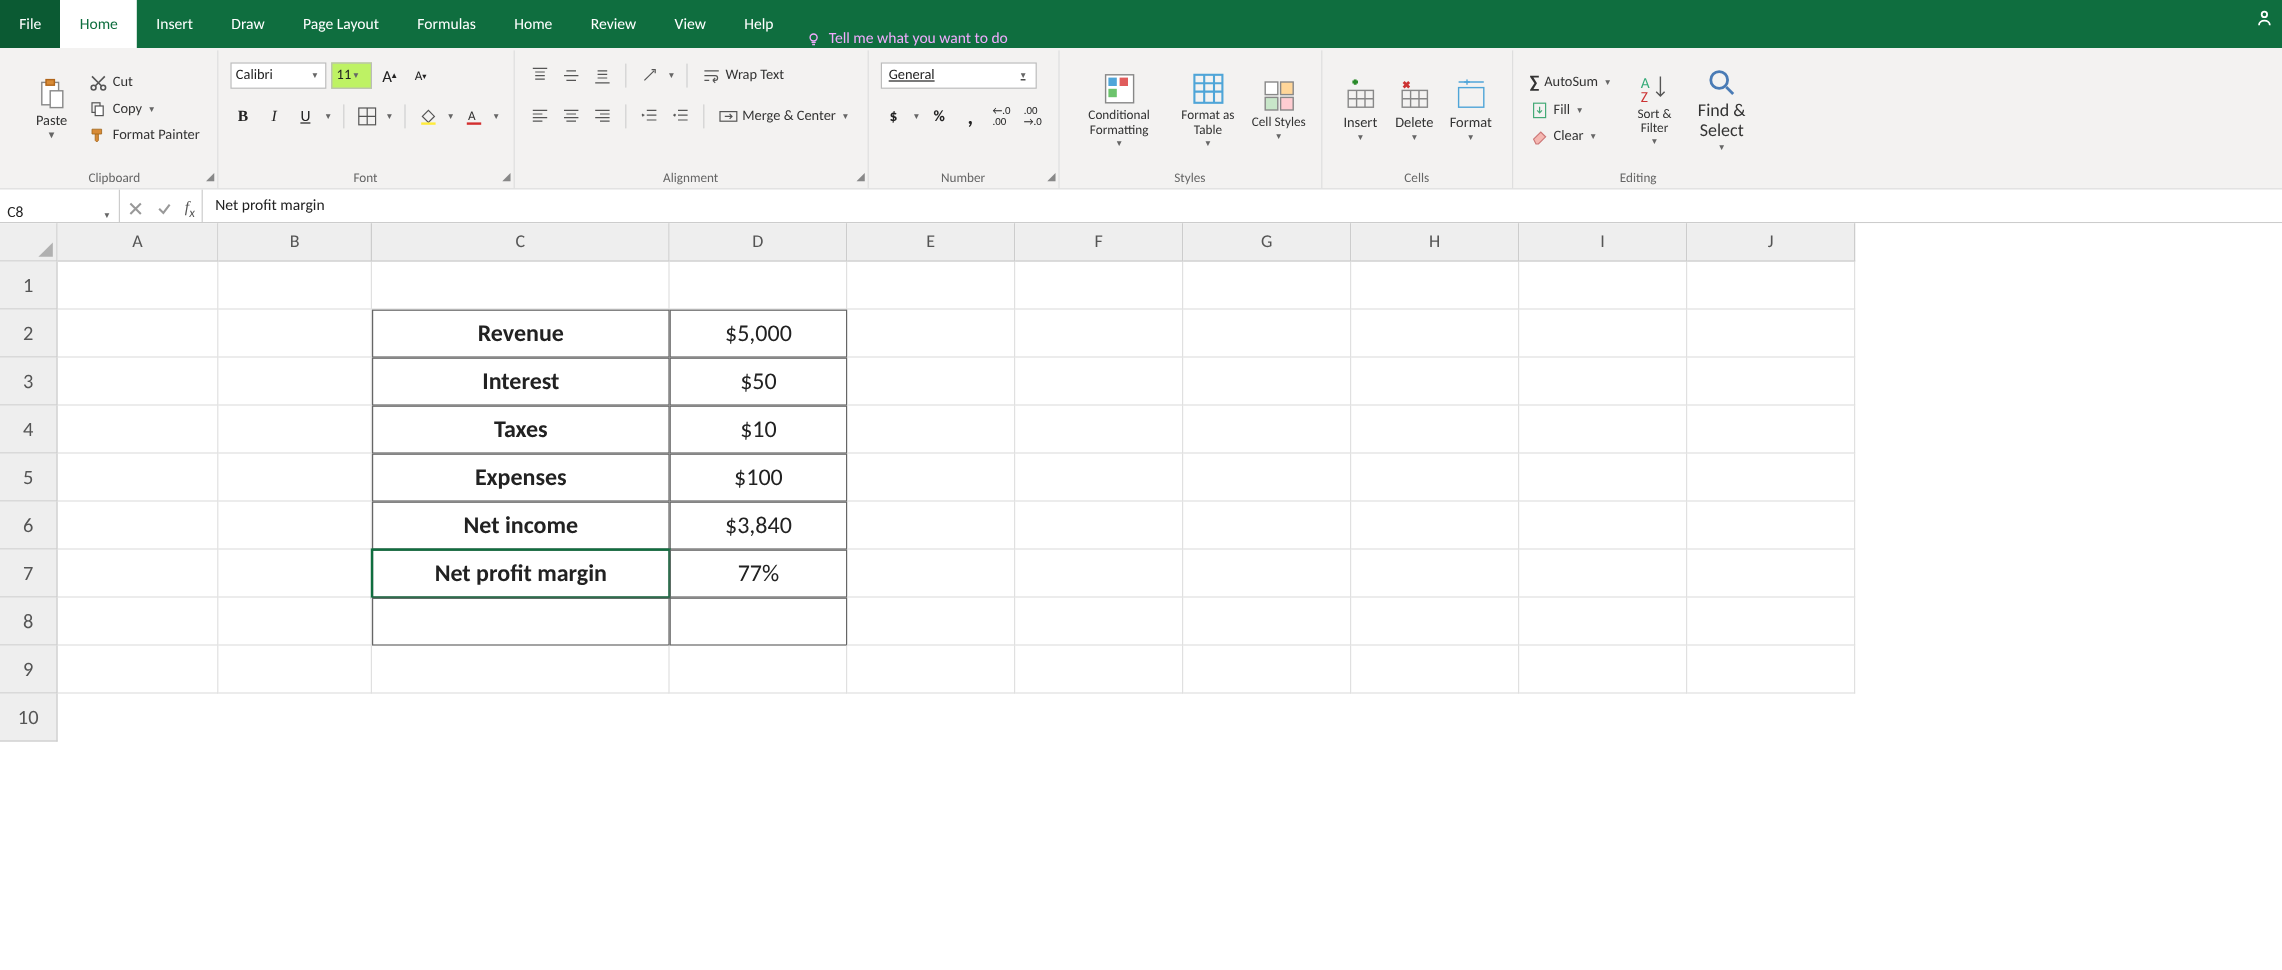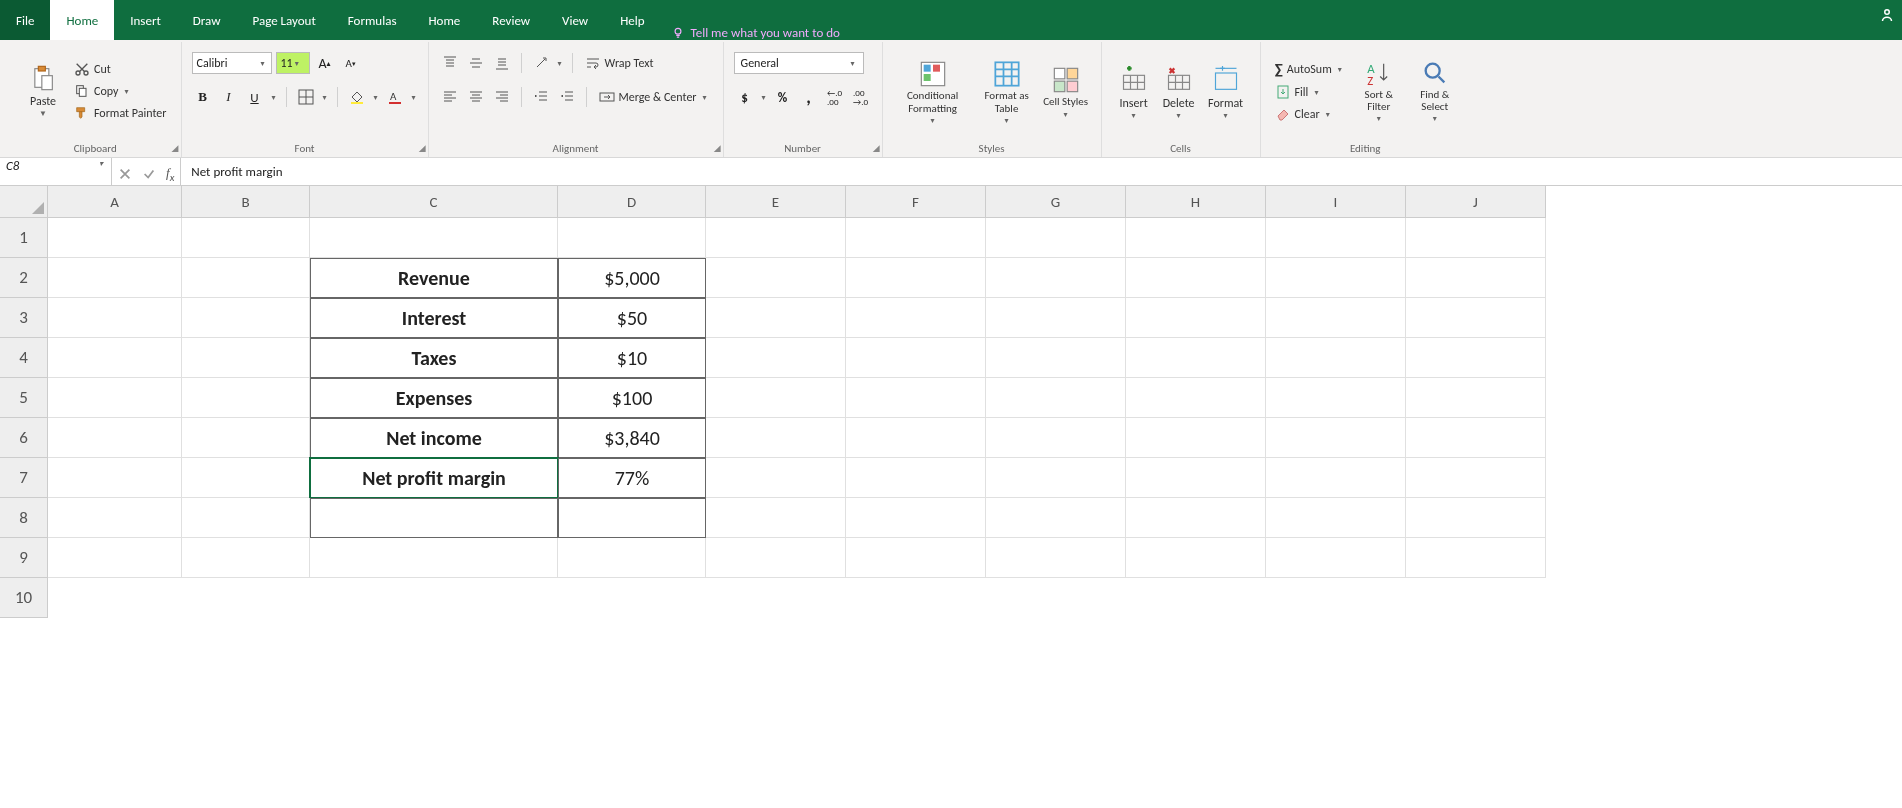--- a/index.html
+++ b/index.html
@@ -23,28 +23,28 @@
 .dlg-launch { position:absolute; right:2px; bottom:4px; font-size:9px; color:#888; }
 .rrow { display:flex; align-items:center; gap:4px; min-height:26px; }
 .rbtn { display:flex; align-items:center; gap:4px; padding:2px 4px; border-radius:2px; cursor:pointer; font-size:12px; color:#333; }
 .rbtn svg { width:16px; height:16px; }
 .big-btn { display:flex; flex-direction:column; align-items:center; justify-content:center; width:66px; text-align:center; font-size:12px; color:#333; padding:2px 2px; cursor:pointer; }
 .big-btn svg { width:28px; height:28px; margin-bottom:2px; }
 .big-btn .caret { font-size:8px; color:#666; }
 .dropdown-caret { font-size:8px; color:#666; padding:0 2px; }
 .font-name { width:80px; height:22px; border:1px solid #bbb; background:#fff; padding:0 4px; font-size:12px; display:flex; align-items:center; justify-content:space-between; }
 .font-size { width:34px; height:22px; border:1px solid #bbb; background:#bef264; padding:0 4px; font-size:12px; display:flex; align-items:center; justify-content:flex-start; }
-.numfmt { width:130px; height:22px; border:1px solid #bbb; background:#fff; padding:0 6px; font-size:12px; display:flex; align-items:center; justify-content:space-between; }
+.numfmt { width:130px; height:22px; border:1px solid #bbb; background:#fff; padding:0 6px; font-size:12px; display:flex; align-items:center; justify-content:space-between;text-decoration:underline; }
 .icon-box { width:22px; height:22px; display:flex; align-items:center; justify-content:center; border-radius:2px; cursor:pointer; }
 .icon-box svg { width:16px; height:16px; }
 .sep { width:1px; height:20px; background:#d0d0d0; margin:0 4px; }
 
 
 .fbar { height:28px; border-bottom:1px solid #ccc; display:flex; align-items:stretch; background:#fff; }
-.namebox { width:112px; border-right:1px solid #ccc; display:flex; align-items:flex-start; padding:0 6px; font-size:13px; justify-content:space-between;font-style:italic; }
+.namebox { width:100px; border-right:1px solid #ccc; display:flex; align-items:flex-end; padding:0 6px; font-size:13px; justify-content:space-between; }
 .fxbtns { display:flex; align-items:center; padding:16px 6px; gap:10px; border-right:1px solid #ccc; }
 .fxbtns svg { width:14px; height:14px; color:#999; cursor:pointer; }
 .fx-label { font-style:italic; font-family:"Times New Roman",serif; font-size:13px; color:#555; }
 .fx-input { flex:1; display:flex; align-items:center; padding:0 10px; font-size:13px; }
 
 
 .grid-area { position:relative; background:#fff; }
 .corner { position:absolute; left:0; top:0; width:48px; height:32px; background:#eee; border-right:1px solid #ccc; border-bottom:1px solid #ccc; }
 .corner::after { content:''; position:absolute; right:3px; bottom:3px; border-left:12px solid transparent; border-bottom:12px solid #b0b0b0; }
 .colheads { position:absolute; left:48px; top:0; height:32px; display:flex; }
@@ -364,21 +364,21 @@
             <path d="M16 4v14m-3-3l3 3 3-3" stroke="#555" fill="none"></path>
           </svg>
         <span style="font-size:11px;line-height:1.1">Sort &amp; Filter</span>
           <span class="caret">▾</span>
       </div>
       <div class="big-btn" style="width:50px">
         <svg viewBox="0 0 24 24" fill="none" stroke="#4a7bb5" stroke-width="2">
             <circle cx="10" cy="10" r="6"></circle>
             <path d="M15 15l5 5"></path>
           </svg>
-        <span style="font-size:11px;line-height:1.1">Find &amp; Select</span>
+        <span style="font-size:15px;line-height:1.1">Find &amp; Select</span>
           <span class="caret">▾</span>
       </div>
     </div>
     <div class="rgroup-label">Editing</div>
   </div>
 </div>
 
 <div class="fbar">
   <div class="namebox">
       <span>C8</span>

